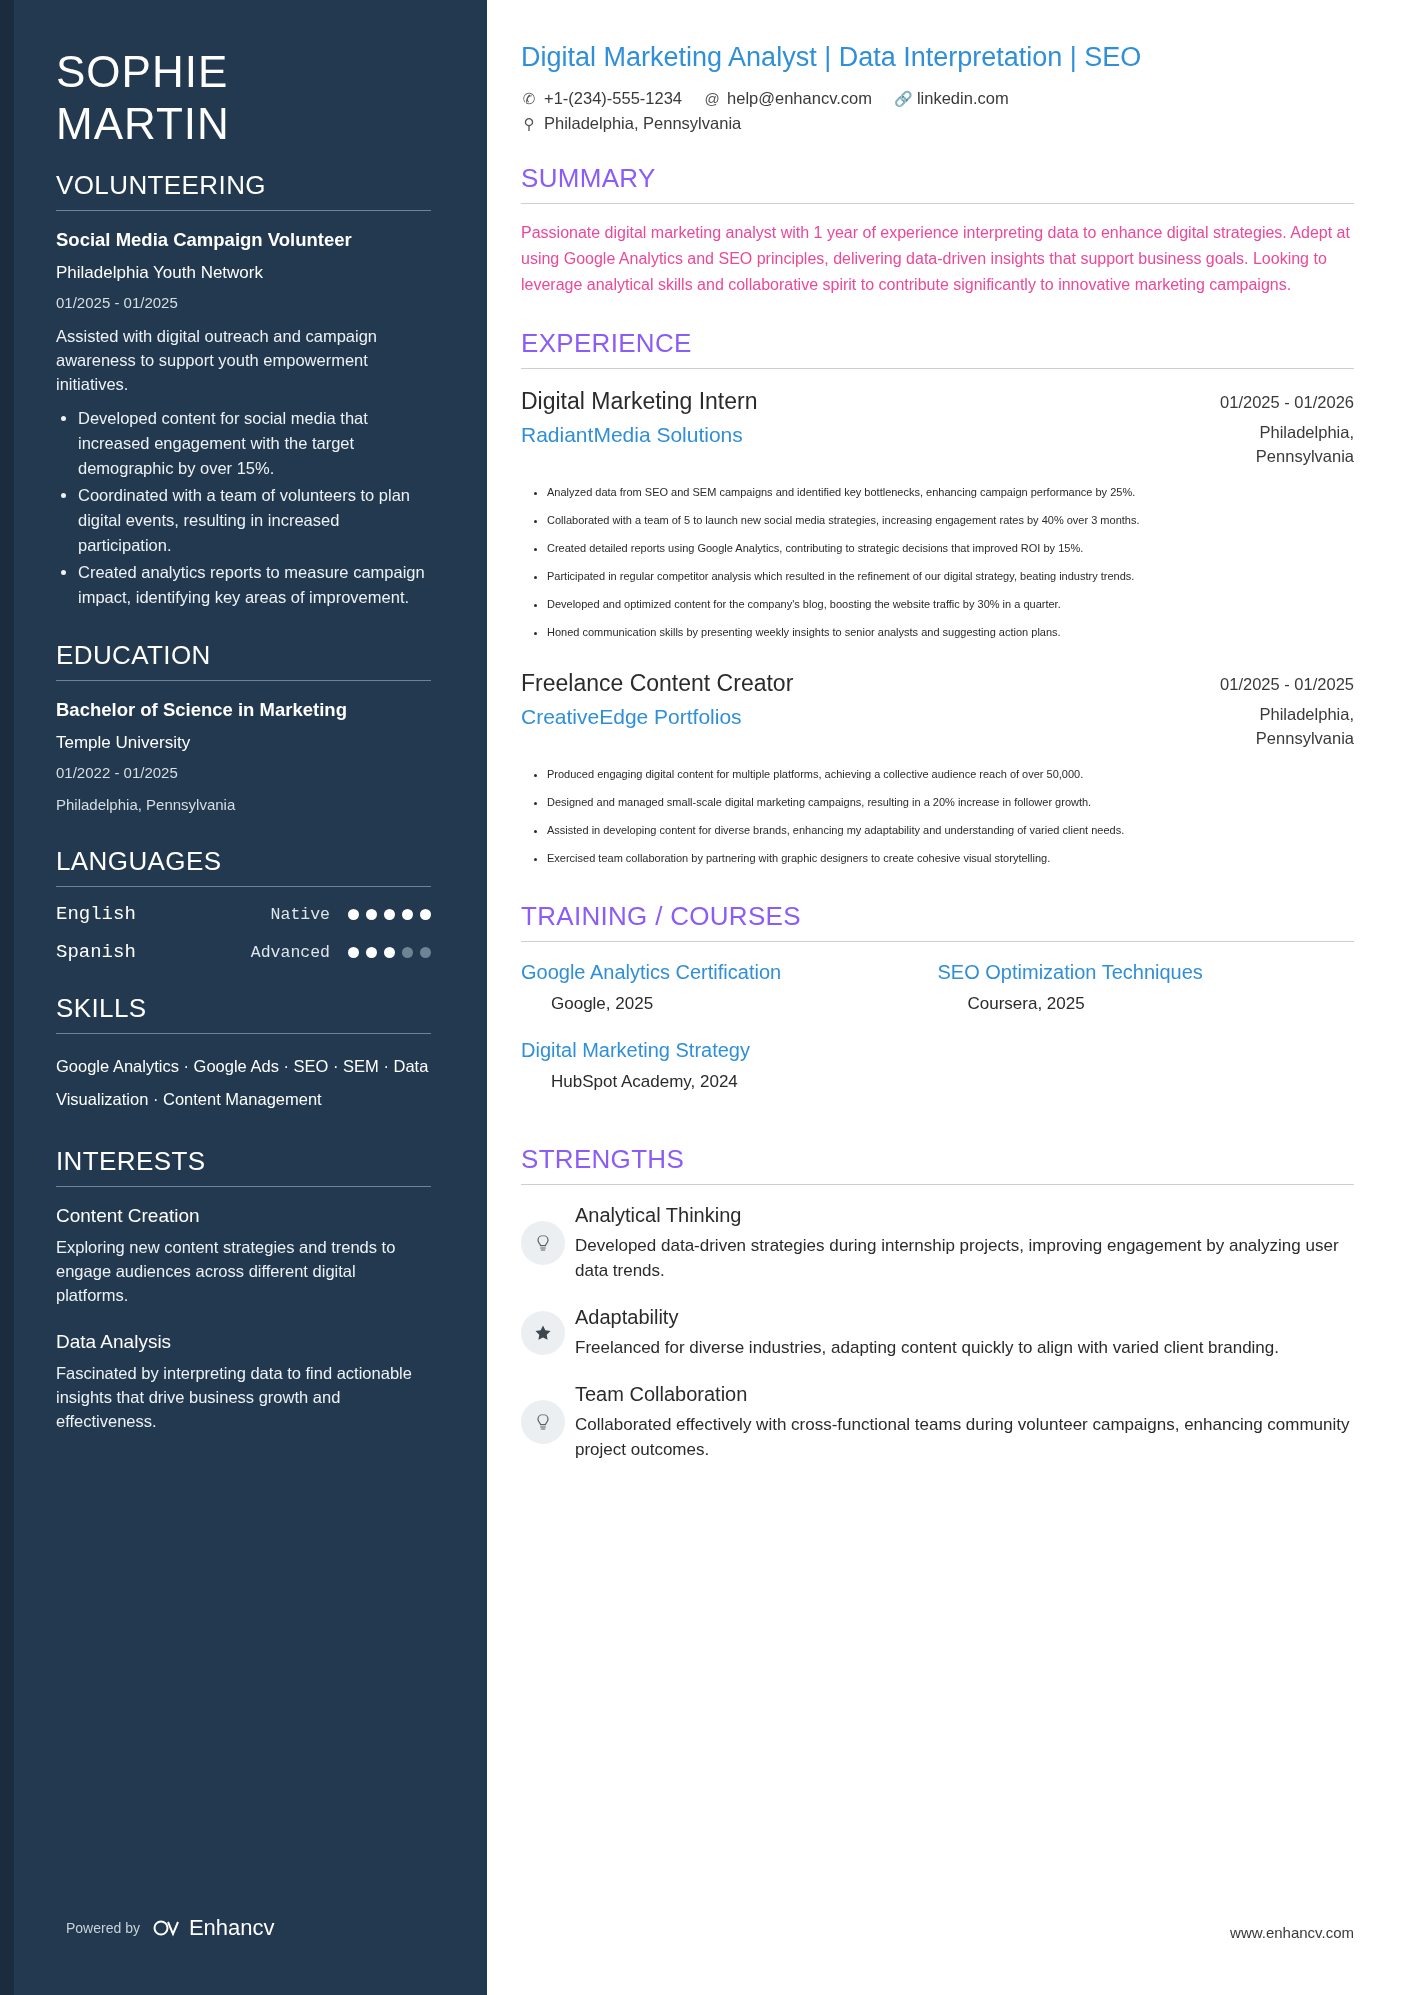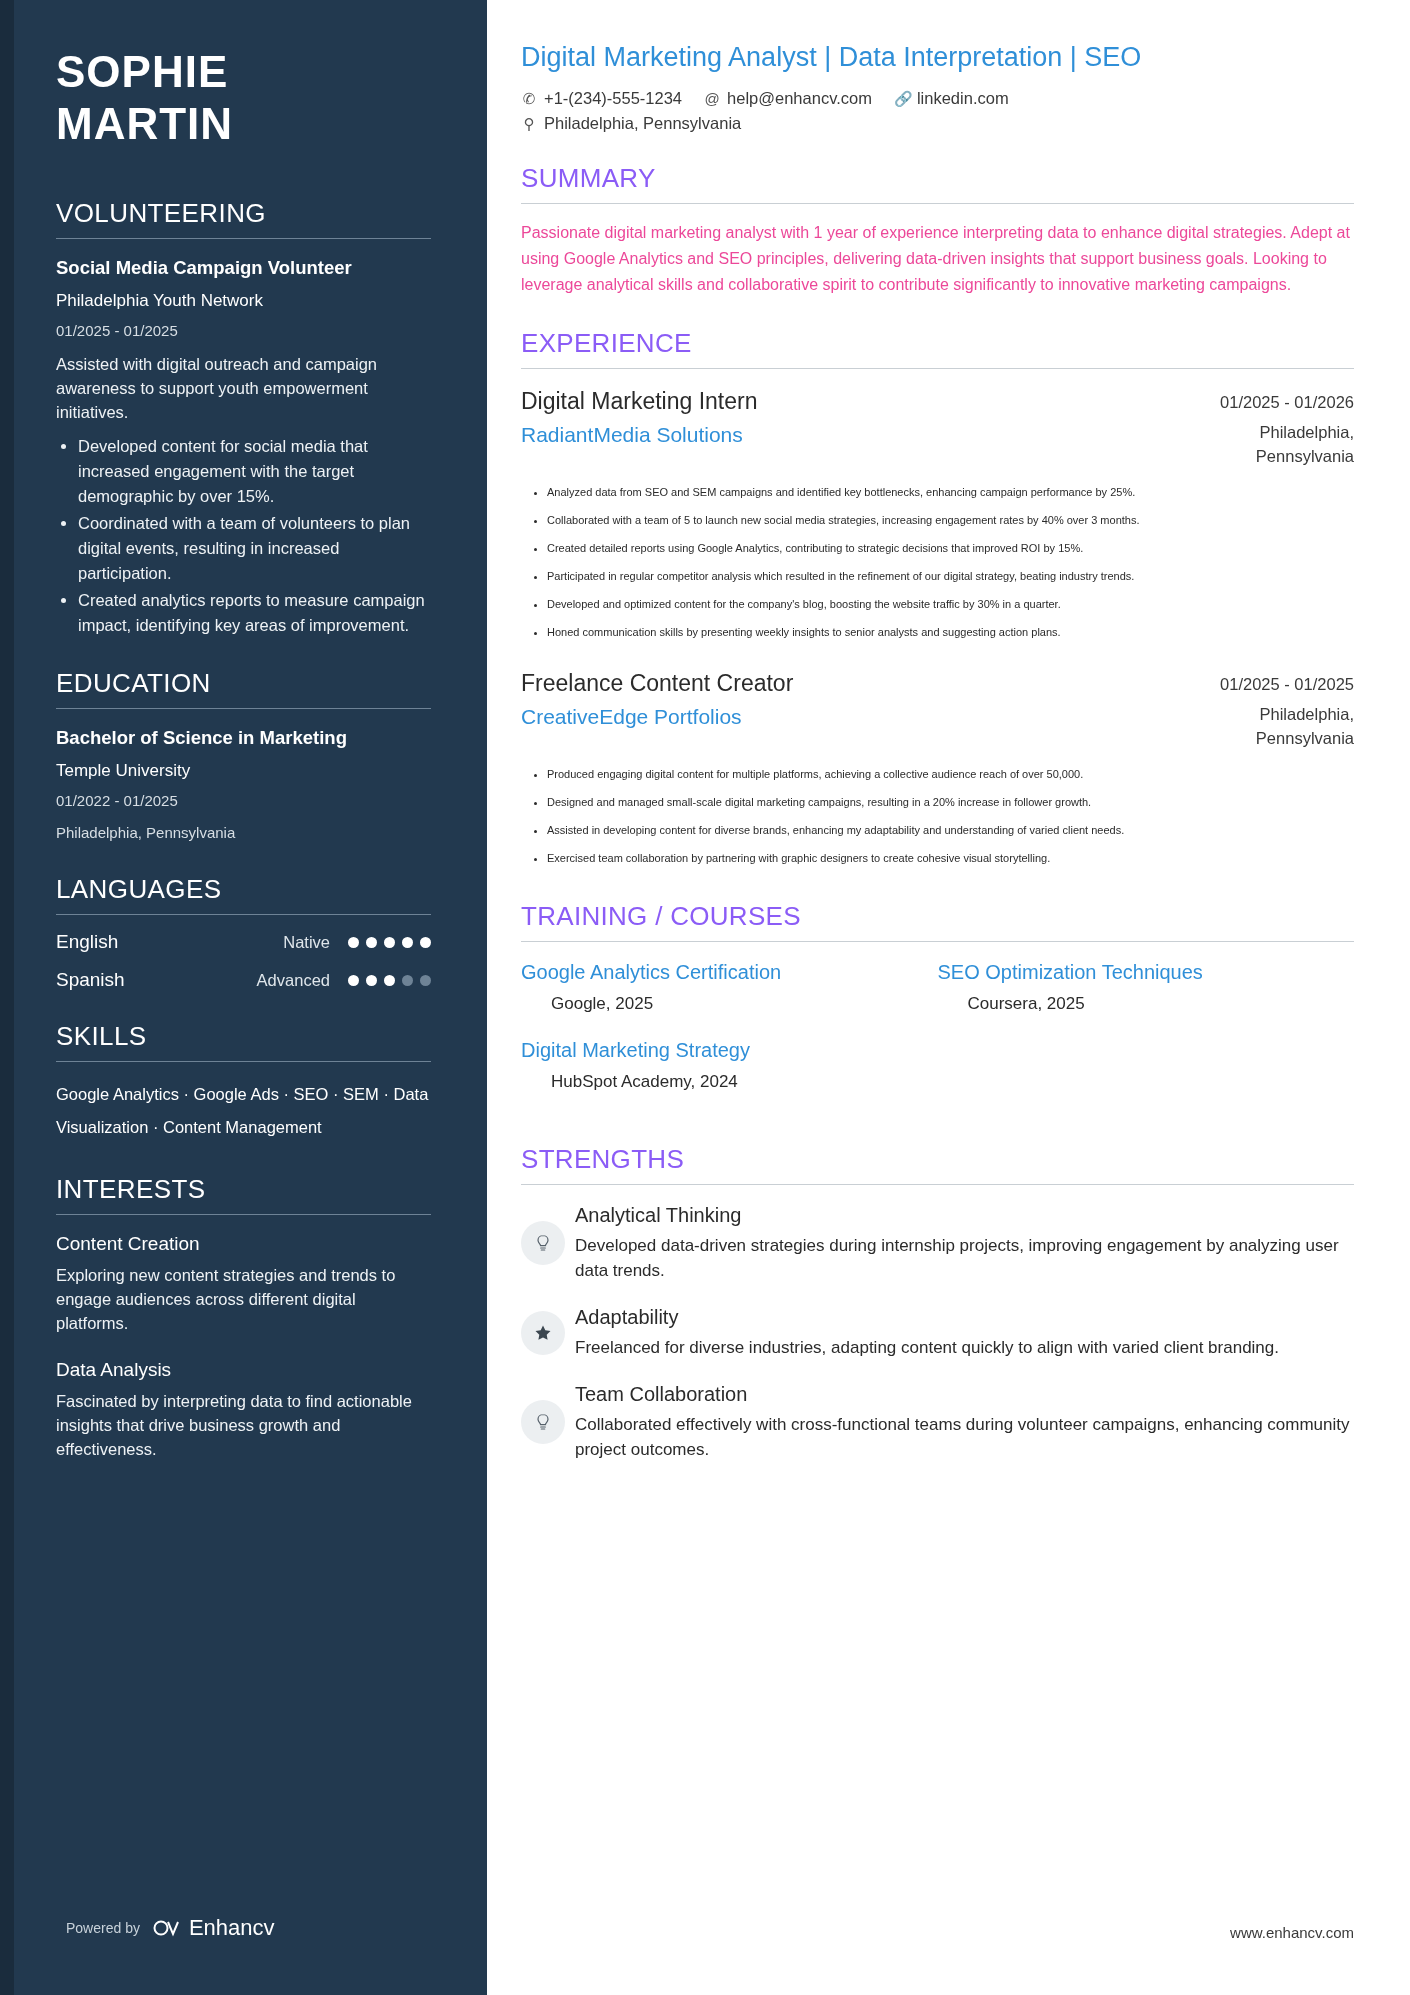--- a/index.html
+++ b/index.html
@@ -24,22 +24,22 @@
   .left-stripe {
     position: absolute;
     left: 0; top: 0;
     width: 14px; height: 100%;
     background: #1a2c3d;
   }
   .name {
     font-size: 44px;
     line-height: 52px;
     letter-spacing: 1px;
-    font-weight: 700;
-    margin-bottom: 48px;
+    font-weight: 400;
+    margin-bottom: 20px;
   }
   .left h2 {
     font-size: 26px;
     font-weight: 400;
     letter-spacing: 0.4px;
     padding-bottom: 9px;
     border-bottom: 1px solid #6e8396;
     margin-bottom: 16px;
   }
   .left-section { margin-bottom: 30px; }
@@ -51,20 +51,21 @@
   }
   .org-l { font-size: 17px; line-height: 24px; margin-bottom: 7px; }
   .date-l { font-size: 15px; color: #d7dee4; line-height: 22px; margin-bottom: 10px; }
   .desc-l { font-size: 16.5px; line-height: 24px; color: #eef2f5; }
   ul.l-bullets { margin: 10px 0 0 22px; }
   ul.l-bullets li { font-size: 16.5px; line-height: 25px; margin-bottom: 2px; color: #eef2f5; }
 
   .lang-row {
     display: flex; align-items: center; justify-content: flex-start;
     margin-bottom: 16px;
+    font-family: Liberation Mono, monospace;
   }
   .lang-name { font-size: 19px; }
   .lang-level { font-size: 16.5px; color: #dfe6eb; margin-left: auto; margin-right: 18px; }
   .dots { display: flex; gap: 7px; }
   .dot { width: 11px; height: 11px; border-radius: 50%; background: #ffffff; }
   .dot.off { background: #6e8396; }
 
   .skills-text { font-size: 16.5px; line-height: 33px; }
   .interest-title { font-size: 19px; line-height: 26px; margin-bottom: 6px; }
   .interest-desc { font-size: 16.5px; line-height: 24px; color: #eef2f5; margin-bottom: 22px; }

